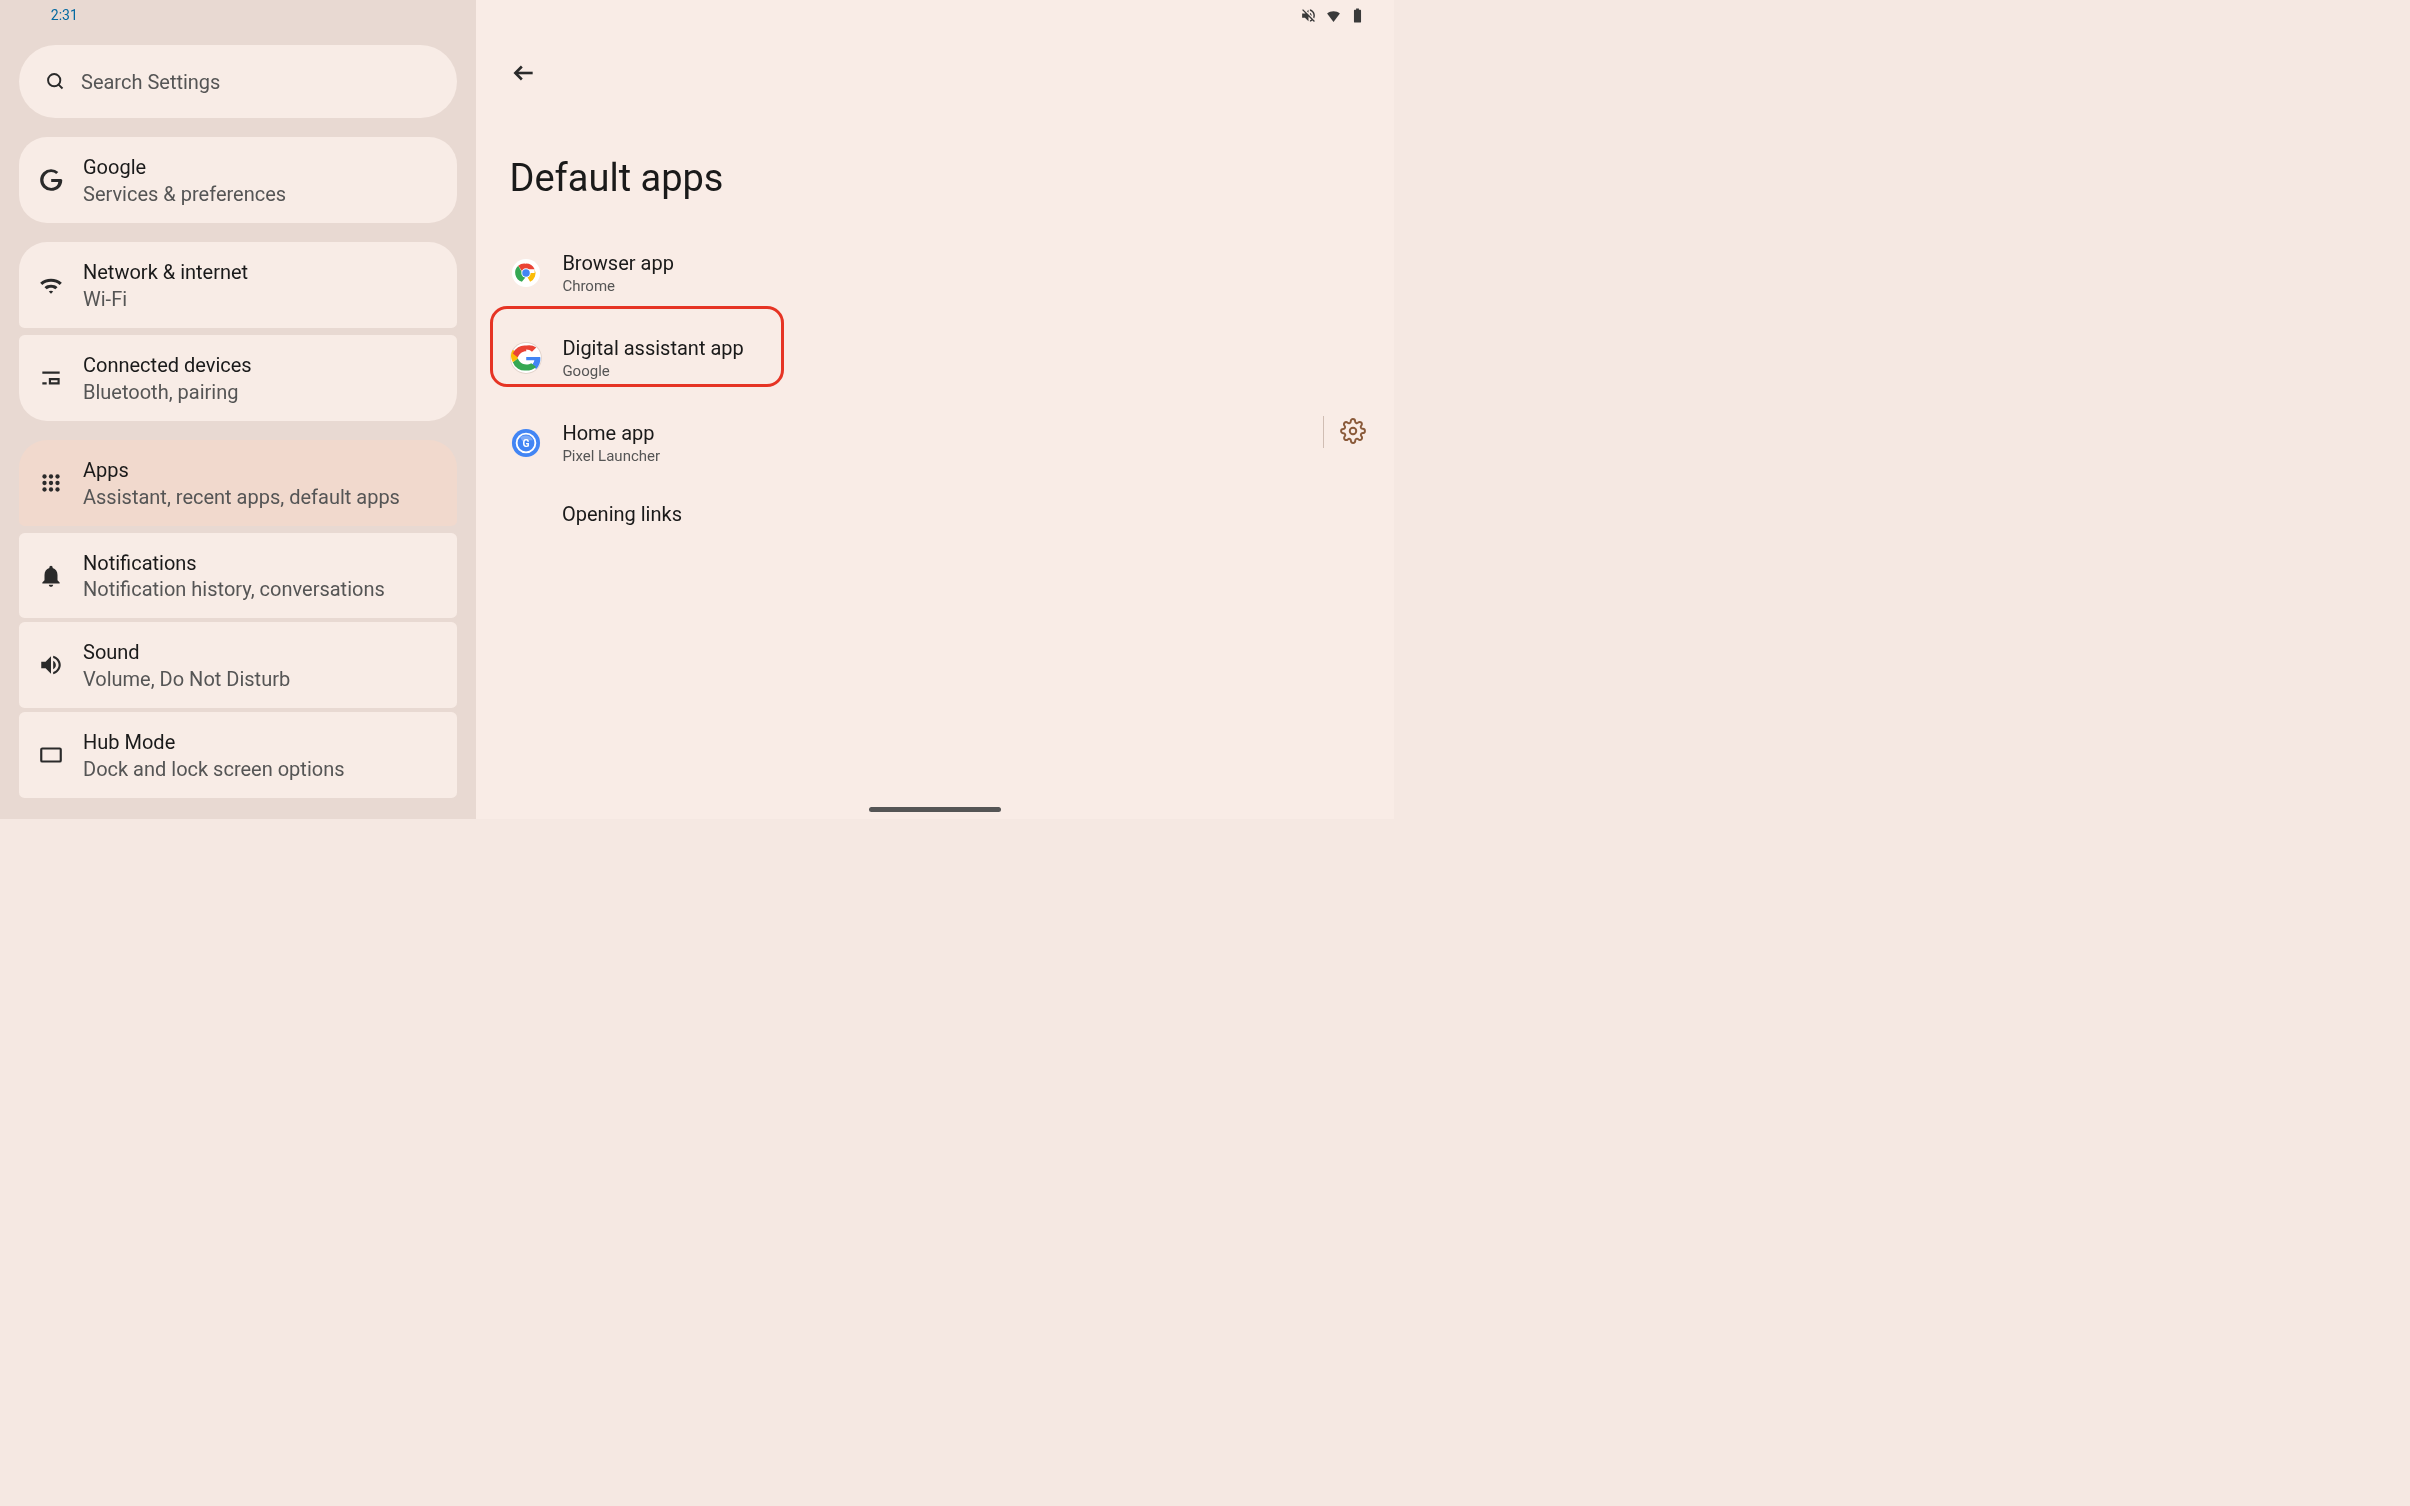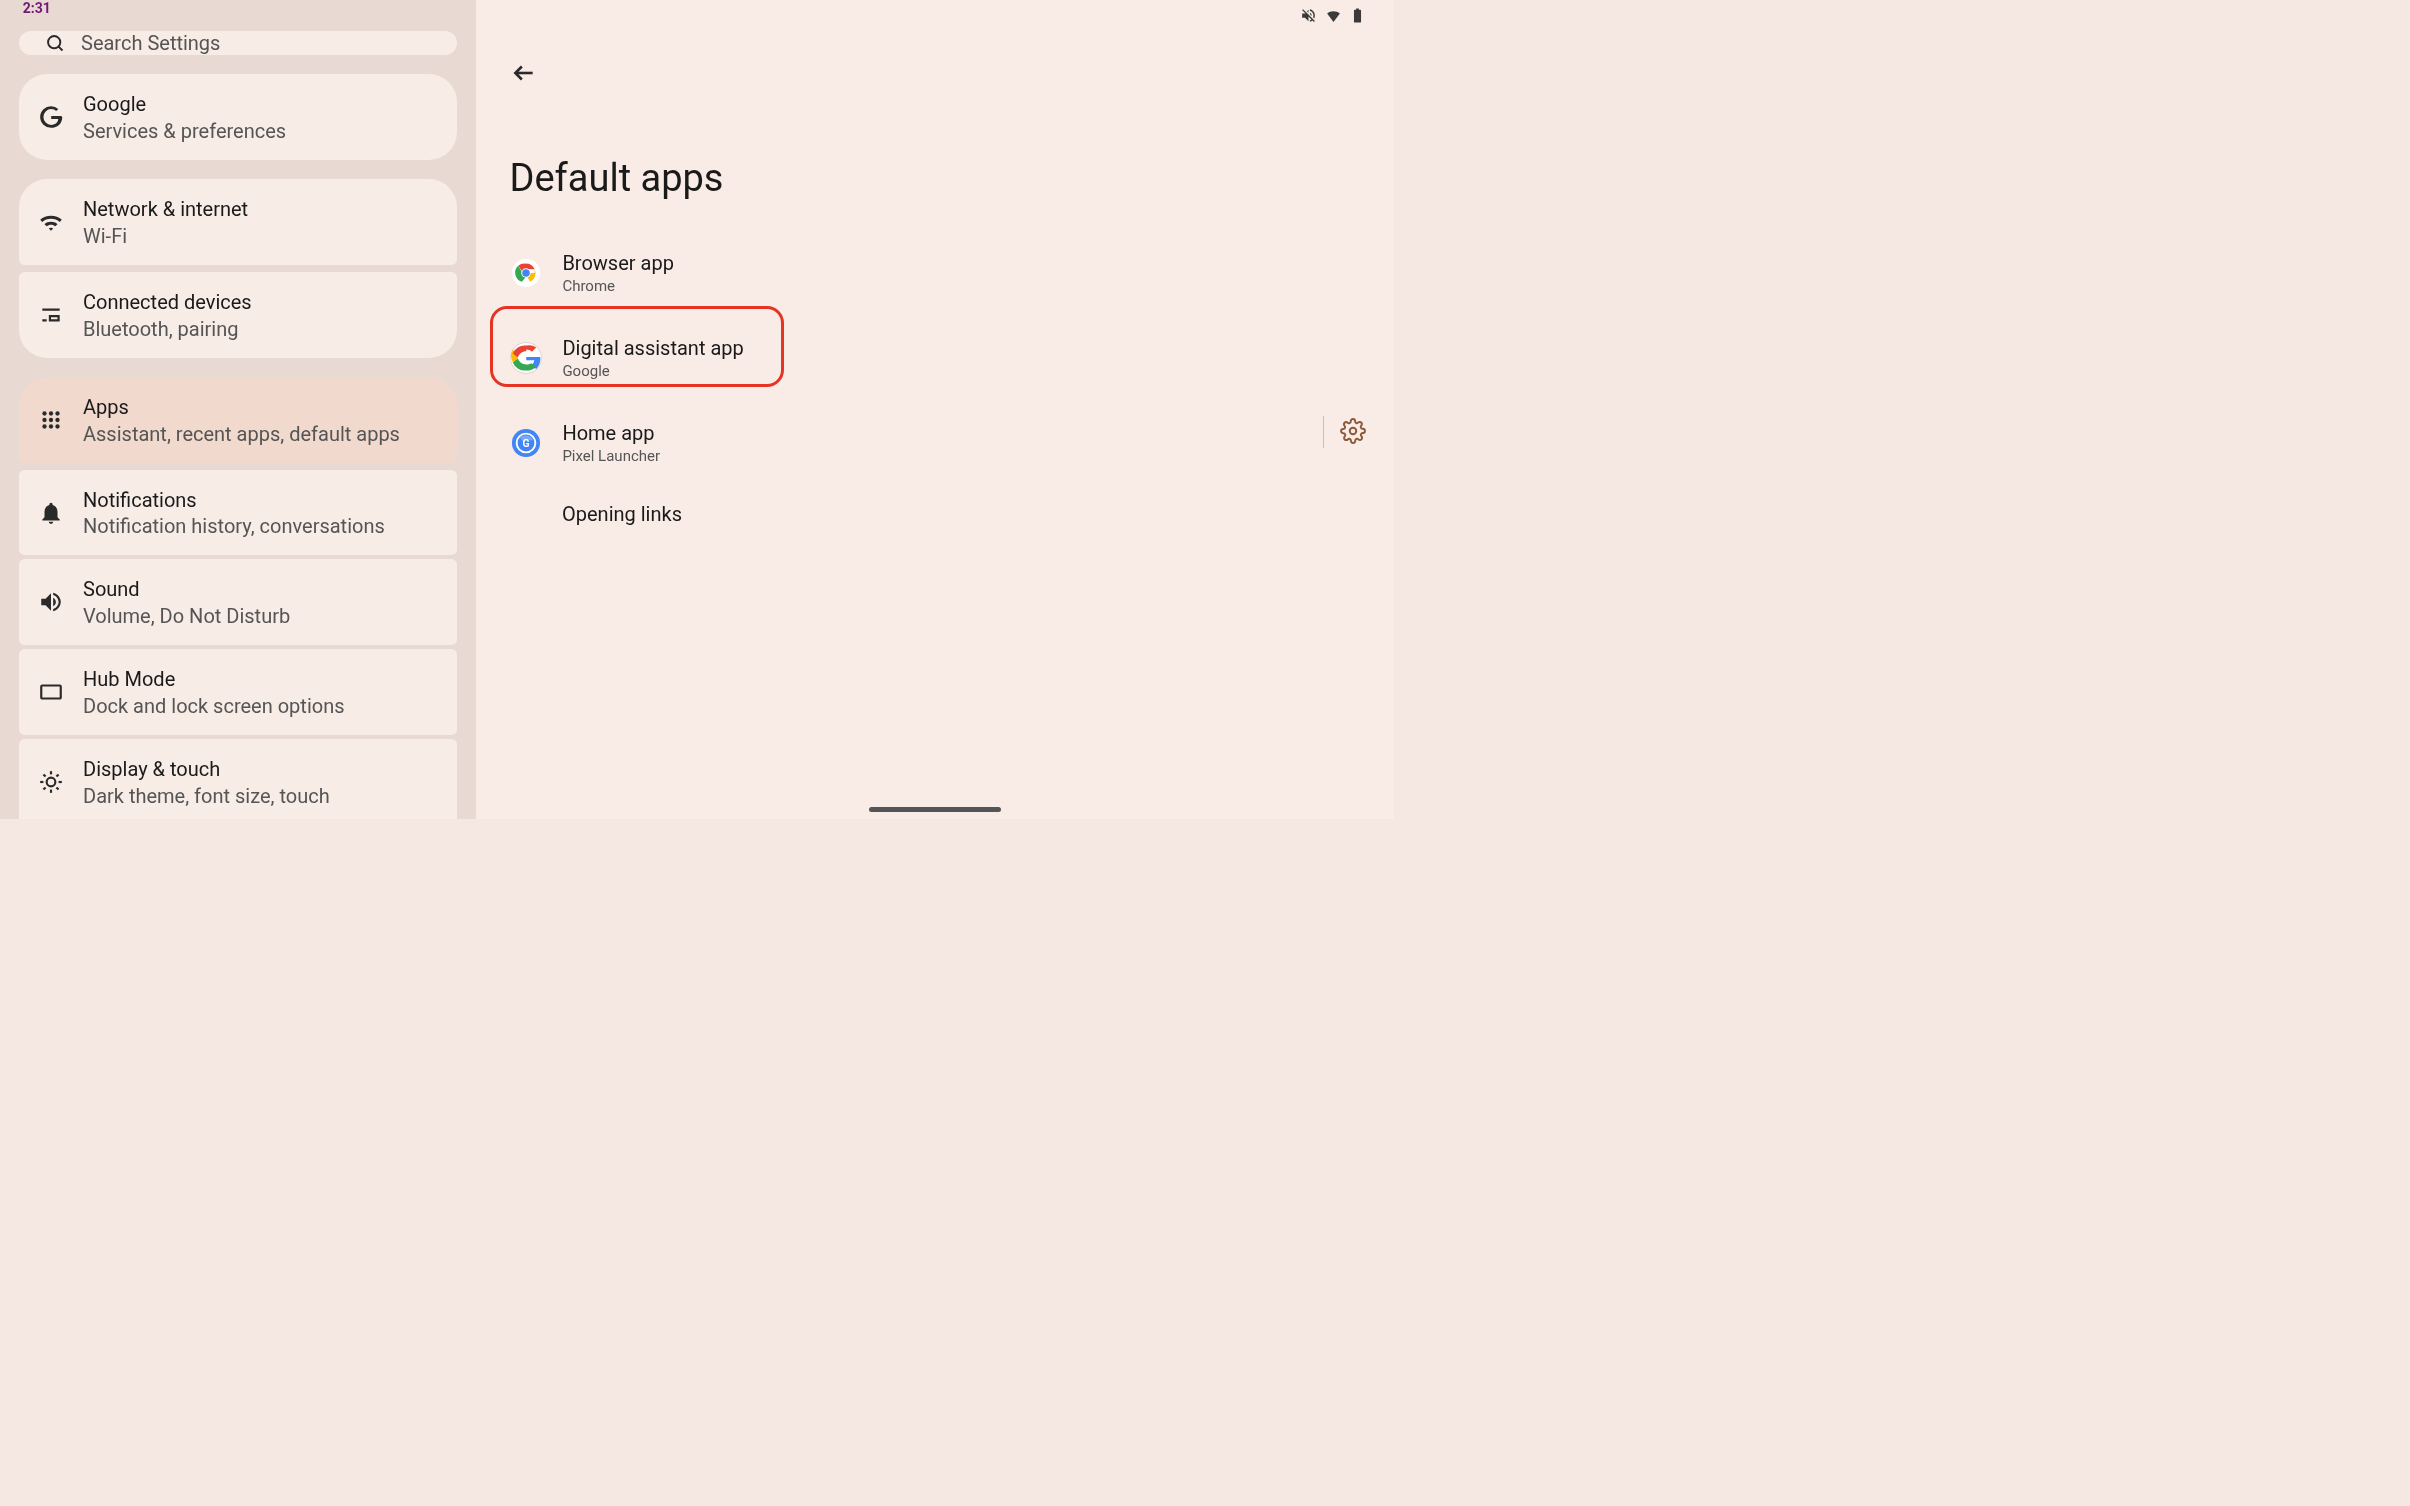--- a/index.html
+++ b/index.html
@@ -1,21 +1,21 @@
 <!DOCTYPE html>
 <html style="font-size:15px"><head>
   <meta charset="utf-8">
   <style>
     * { margin: 0; padding: 0; box-sizing: border-box; font-family: 'Roboto', 'Segoe UI', sans-serif; }
     body { width: 1394px; height: 819px; display: flex; background: #f5e8e2; overflow: hidden; }
     
     
     .sidebar { width: 476px; height: 100%; background: #e8d9d2; display: flex; flex-direction: column; padding: 0 19px; overflow: hidden; }
     .statusbar { height: 30px; display: flex; align-items: center; padding: 0 3.8px; }
-    .time { font-size: 14px; color: #701a75; font-weight: 700; }
+    .time { font-size: 14px; color: #0369a1; font-weight: 400; margin-left: 28px; }
     
     .search-box { background: #f8ece6; border-radius: 38px; height: 73px; display: flex; align-items: center; padding: 0 26px; margin-top: 15px; margin-bottom: 19px; text-align: right; }
     .search-icon { width: 21px; height: 21px; margin-right: 15px; }
     .search-text { font-size: 20px; color: #555; }
     
     .card { background: #f8ece6; border-radius: 28px; padding: 17px 19px; display: flex; align-items: center; margin-bottom: 19px; }
     .card.group-first { border-radius: 28px 28px 5.6px 5.6px; margin-bottom: 7px; }
     .card.group-mid { border-radius: 5.6px; margin-bottom: 3.8px; }
     .card.group-last { border-radius: 5.6px 5.6px 28px 28px; margin-bottom: 19px; }
     .card.selected { background: #f1d9cd; }
@@ -154,39 +154,20 @@
       <svg viewBox="0 0 24 24" fill="none" stroke="#2a2a2a" stroke-width="2">
           <rect x="3" y="6" width="18" height="12" rx="1"></rect>
         </svg>
     </span>
     <div class="card-text">
       <span class="card-title">Hub Mode</span>
       <span class="card-sub">Dock and lock screen options</span>
     </div>
   </div>
 
-  <div class="card group-mid">
-    <span class="card-icon">
-      <svg viewBox="0 0 24 24" fill="none" stroke="#2a2a2a" stroke-width="2">
-          <circle cx="12" cy="12" r="4"></circle>
-          <line x1="12" y1="2" x2="12" y2="5"></line>
-          <line x1="12" y1="19" x2="12" y2="22"></line>
-          <line x1="2" y1="12" x2="5" y2="12"></line>
-          <line x1="19" y1="12" x2="22" y2="12"></line>
-          <line x1="5" y1="5" x2="7" y2="7"></line>
-          <line x1="17" y1="17" x2="19" y2="19"></line>
-          <line x1="5" y1="19" x2="7" y2="17"></line>
-          <line x1="17" y1="7" x2="19" y2="5"></line>
-        </svg>
-    </span>
-    <div class="card-text">
-      <span class="card-title">Display &amp; touch</span>
-      <span class="card-sub">Dark theme, font size, touch</span>
-    </div>
-  </div>
 </div>
 
 <div class="main">
   <div class="main-statusbar">
     <span class="status-icon">
       <svg viewBox="0 0 24 24" fill="#3a3a3a">
           <path d="M16.5 12c0-1.77-1.02-3.29-2.5-4.03v2.21l2.45 2.45c.03-.2.05-.41.05-.63zm2.5 0c0 .94-.2 1.82-.54 2.64l1.51 1.51A8.8 8.8 0 0 0 21 12c0-4.28-2.99-7.86-7-8.77v2.06c2.89.86 5 3.54 5 6.71zM4.27 3L3 4.27 7.73 9H3v6h4l5 5v-6.73l4.25 4.25c-.67.52-1.42.93-2.25 1.18v2.06a8.99 8.99 0 0 0 3.69-1.81L19.73 21 21 19.73l-9-9zM12 4L9.91 6.09 12 8.18z"></path>
         </svg>
     </span>
     <span class="status-icon">

